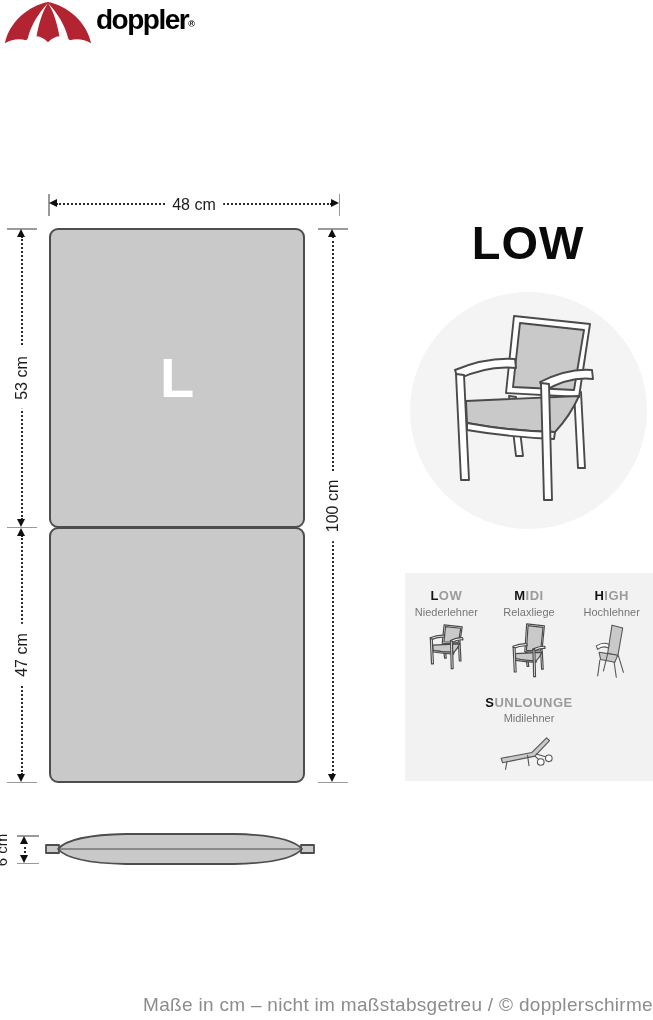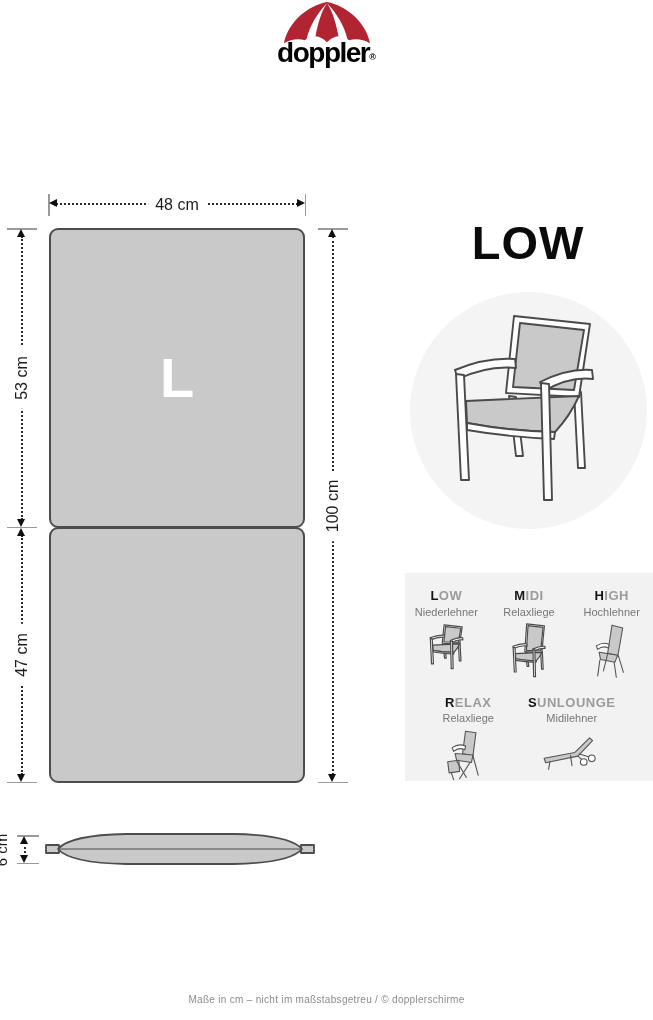--- a/index.html
+++ b/index.html
@@ -1,20 +1,20 @@
 <!DOCTYPE html>
 <html><head>
 <meta charset="utf-8">
 <style>
   html,body{margin:0;padding:0;background:#fff;}
   #stage{position:relative;width:653px;height:1020px;background:#ffffff;overflow:hidden;
          font-family:"Liberation Sans","DejaVu Sans",sans-serif;}
 
   
-  .logo{position:absolute;left:0;right:0;top:0;display:flex;flex-direction:column;align-items:center;}
+  .logo{position:absolute;left:0;right:0;top:0;display:flex;flex-direction:row;align-items:center;}
   .wordmark{font-size:28px;font-weight:bold;color:#000;letter-spacing:-1.5px;margin-top:-7px;line-height:1;}
   .wordmark sup{font-size:9px;letter-spacing:0;vertical-align:2px;}
 
   
   .dim{position:absolute;}
   .dim .hline{position:absolute;left:8px;right:8px;top:9px;border-top:2px dotted #2b2b2b;}
   .dim .vline{position:absolute;top:8px;bottom:8px;left:9px;border-left:2px dotted #2b2b2b;}
   .tick-v{position:absolute;top:0;bottom:0;width:1.5px;background:#9a9a9a;}
   .tick-h{position:absolute;left:-5px;width:30px;height:1.5px;background:#9a9a9a;}
   .arr{position:absolute;width:0;height:0;}
@@ -49,22 +49,22 @@
   .ttl{font-size:13px;font-weight:bold;color:#141414;letter-spacing:0.5px;line-height:1.2;}
   .ttl .muted{color:#9b9b9b;}
   .sub{font-size:11px;color:#767676;margin-top:2px;}
   .tcol svg{margin-top:5px;}
 
   
   svg.big-chair{stroke-width:1.9;}
   svg.mini-chair{stroke-width:5;}
 
   
-  .footer{position:absolute;left:0;right:0;top:994px;text-align:center;
-          font-size:10px;color:#8c8c8c;letter-spacing:0.3px;}
+  .footer{position:absolute;left:0;right:0;top:994px;text-align:right;
+          font-size:19px;color:#8c8c8c;letter-spacing:0.3px;}
 </style>
 </head>
 <body>
 
 <div id="stage">
 
   <svg width="0" height="0" style="position:absolute">
     <defs>
       <g id="sym-chair-low" stroke="#4a4a4a" stroke-linejoin="round" stroke-linecap="round">
         <path d="M99,112 L106,113 L113,172 L106,172 Z" fill="#fff"></path>
@@ -95,21 +95,21 @@
 
   <div class="logo">
     <svg width="96" height="46" viewBox="0 0 96 48">
       <path d="M48,2 C28,6 8,22 3,45 C10,41 18,40 25,42 C32,36 40,36 48,44 C56,36 64,36 71,42 C78,40 86,41 93,45 C88,22 68,6 48,2 Z" fill="#b22432"></path>
       <path d="M48,3 C38,14 30,26 26.5,41.5 L36,38 C38,26 42,12 48,3 Z" fill="#ffffff"></path>
       <path d="M48,3 C58,14 66,26 69.5,41.5 L60,38 C58,26 54,12 48,3 Z" fill="#ffffff"></path>
     </svg>
     <div class="wordmark"><span>doppler</span><sup>®</sup></div>
   </div>
 
-  <div class="dim" style="left:48px;top:194px;width:258px;height:22px;">
+  <div class="dim" style="left:48px;top:194px;width:292px;height:22px;">
     <div class="tick-v" style="left:0;"></div>
     <div class="tick-v" style="right:0;"></div>
     <div class="hline"></div>
     <div class="arr left"></div>
     <div class="arr right"></div>
     <div class="dlabel">48 cm</div>
   </div>
 
   <div class="dim" style="left:12px;top:228px;width:20px;height:300px;">
     <div class="tick-h" style="top:0;"></div>
@@ -192,36 +192,20 @@
             <path d="M13,52 L10,74" fill="none"></path>
             <path d="M33,55 L36,76" fill="none"></path>
             <path d="M39,46 L46,69" fill="none"></path>
             <path d="M24,43 L18,67" fill="none"></path>
           </g>
         </svg>
       </div>
     </div>
     <div class="trow2">
       <div class="tcol">
-        <div class="ttl"><span>R</span><span class="muted">ELAX</span></div>
-        <div class="sub">Relaxliege</div>
-        <svg width="45" height="58" viewBox="0 0 60 78">
-          <g stroke="#555" stroke-width="1.5" stroke-linejoin="round" stroke-linecap="round">
-            <path d="M26,3 L40,5 L36,36 L22,33 Z" fill="#c9c9c9"></path>
-            <path d="M12,33 L36,35 L34,45 L14,42 Z" fill="#c9c9c9"></path>
-            <path d="M8,25 Q17,19 26,23 L25,28 Q17,24 10,30 Z" fill="#fff"></path>
-            <path d="M2,44 L17,42 L18,57 L4,59 Z" fill="#c9c9c9"></path>
-            <path d="M14,43 L27,65" fill="none"></path>
-            <path d="M32,45 L18,67" fill="none"></path>
-            <path d="M36,36 L43,62" fill="none"></path>
-            <path d="M7,59 L10,68" fill="none"></path>
-          </g>
-        </svg>
-      </div>
-      <div class="tcol">
         <div class="ttl"><span>S</span><span class="muted">UNLOUNGE</span></div>
         <div class="sub">Midilehner</div>
         <svg width="62" height="44" viewBox="0 0 84 60">
           <g stroke="#555" stroke-width="1.5" stroke-linejoin="round" stroke-linecap="round">
             <path d="M4,40 L46,32 L66,12 L70,16 L50,37 L6,46 Z" fill="#c9c9c9"></path>
             <path d="M12,44 L10,55" fill="none"></path>
             <path d="M40,36 L42,50" fill="none"></path>
             <path d="M50,37 L58,44 M52,34 L68,39" fill="none"></path>
             <circle cx="58" cy="45" r="4.5" fill="#fff"></circle>
             <circle cx="69" cy="40" r="4.5" fill="#fff"></circle>

